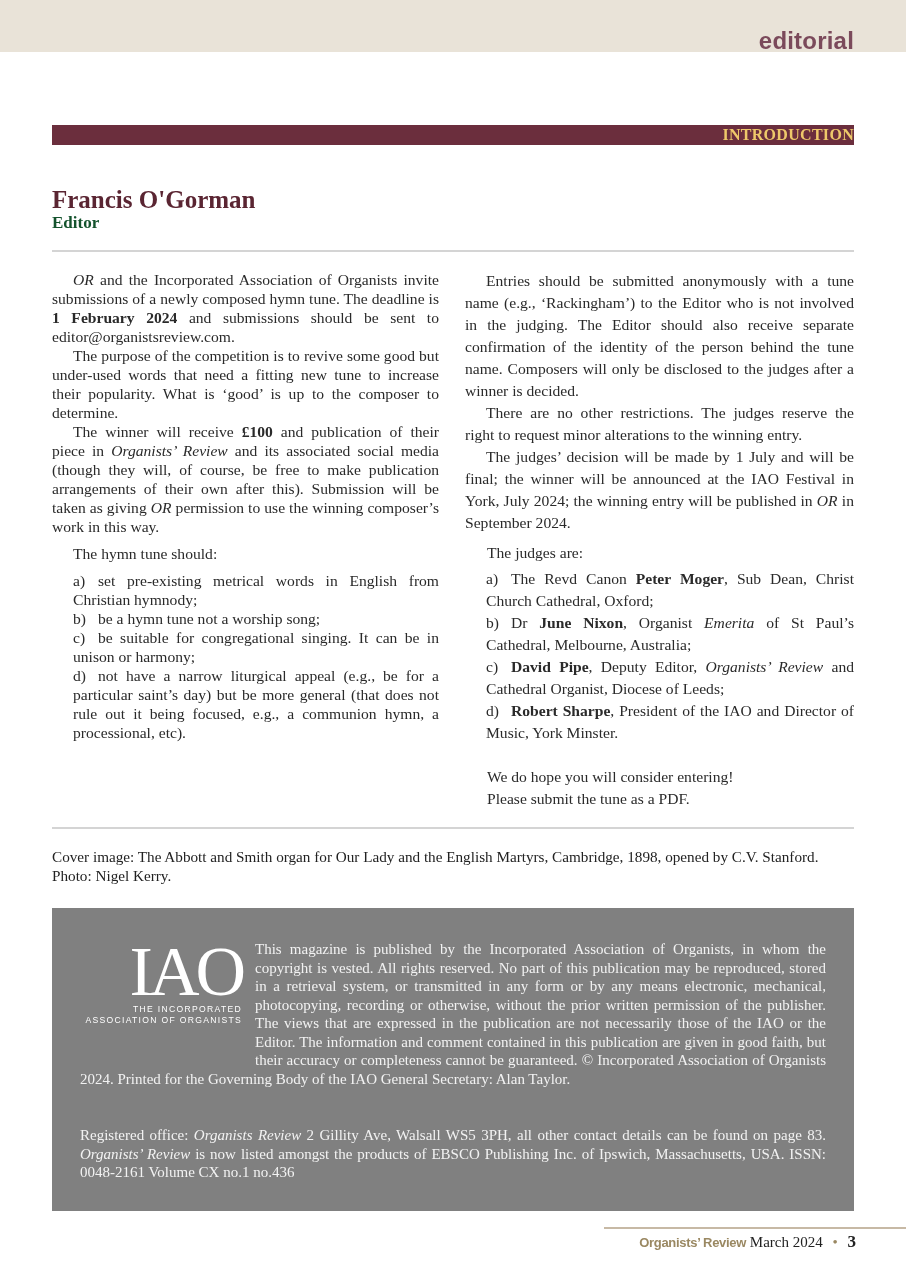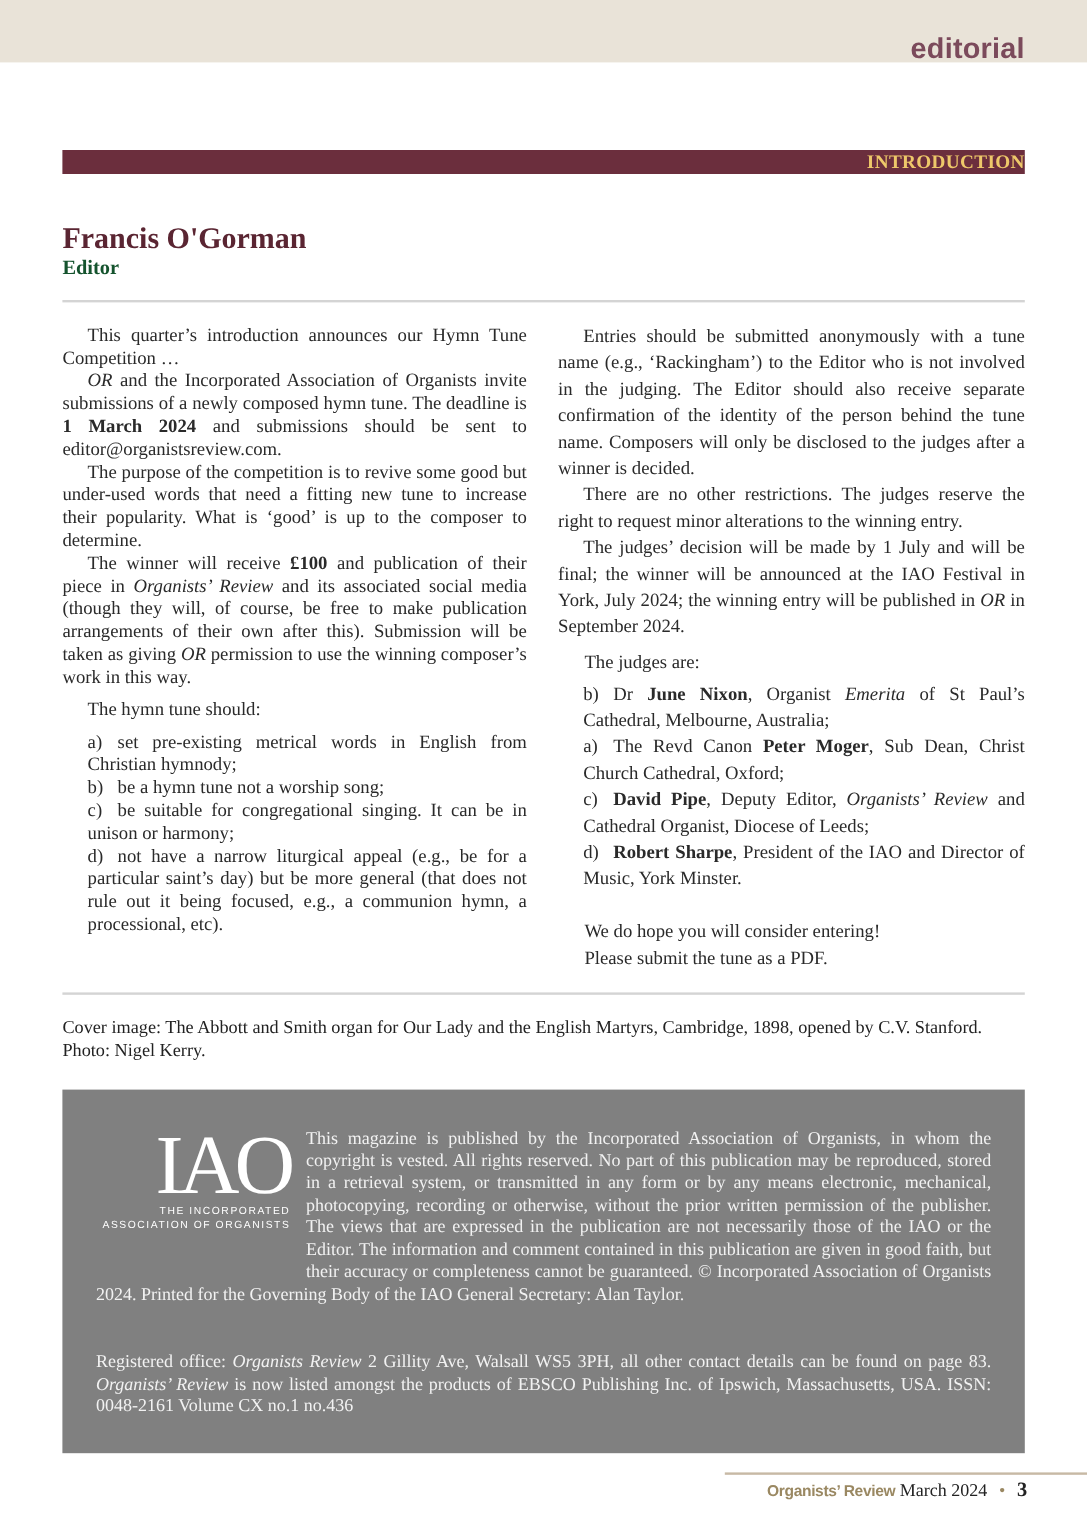--- a/index.html
+++ b/index.html
@@ -54,41 +54,40 @@
 <div class="intro-bar">
   <span>INTRODUCTION</span>
 </div>
 
 <div class="author-name">Francis O'Gorman</div>
 <div class="author-role">Editor</div>
 
 <div class="rule" style="top:250px;"></div>
 
 <div class="col col-left">
-  <p>This quarter’s introduction announces our Hymn Tune Competition …</p>
-  <p><i>OR</i><span> and the Incorporated Association of Organists invite submissions of a newly composed hymn tune. The deadline is </span><b>1 March 2024</b><span> and submissions should be sent to editor@organistsreview.com.</span></p>
+  <p><i>OR</i><span> and the Incorporated Association of Organists invite submissions of a newly composed hymn tune. The deadline is </span><b>1 February 2024</b><span> and submissions should be sent to editor@organistsreview.com.</span></p>
   <p>The purpose of the competition is to revive some good but under-used words that need a fitting new tune to increase their popularity. What is ‘good’ is up to the composer to determine.</p>
   <p><span>The winner will receive </span><b>£100</b><span> and publication of their piece in </span><i>Organists’ Review</i><span> and its associated social media (though they will, of course, be free to make publication arrangements of their own after this). Submission will be taken as giving </span><i>OR</i><span> permission to use the winning composer’s work in this way.</span></p>
   <p class="gap">The hymn tune should:</p>
   <div class="list" style="margin-top:8px;">
     <p><span class="lbl">a)</span><span>set pre-existing metrical words in English from Christian hymnody;</span></p>
     <p><span class="lbl">b)</span><span>be a hymn tune not a worship song;</span></p>
     <p><span class="lbl">c)</span><span>be suitable for congregational singing. It can be in unison or harmony;</span></p>
     <p><span class="lbl">d)</span><span>not have a narrow liturgical appeal (e.g., be for a particular saint’s day) but be more general (that does not rule out it being focused, e.g., a communion hymn, a processional, etc).</span></p>
   </div>
 </div>
 
 <div class="col col-right">
   <p>Entries should be submitted anonymously with a tune name (e.g., ‘Rackingham’) to the Editor who is not involved in the judging. The Editor should also receive separate confirmation of the identity of the person behind the tune name. Composers will only be disclosed to the judges after a winner is decided.</p>
   <p>There are no other restrictions. The judges reserve the right to request minor alterations to the winning entry.</p>
   <p><span>The judges’ decision will be made by 1 July and will be final; the winner will be announced at the IAO Festival in York, July 2024; the winning entry will be published in </span><i>OR</i><span> in September 2024.</span></p>
   <p class="plain gap">The judges are:</p>
   <div class="list" style="margin-top:4px;">
+    <p><span class="lbl">a)</span><span>The Revd Canon </span><b>Peter Moger</b><span>, Sub Dean, Christ Church Cathedral, Oxford;</span></p>
     <p><span class="lbl">b)</span><span>Dr </span><b>June Nixon</b><span>, Organist </span><i>Emerita</i><span> of St Paul’s Cathedral, Melbourne, Australia;</span></p>
-    <p><span class="lbl">a)</span><span>The Revd Canon </span><b>Peter Moger</b><span>, Sub Dean, Christ Church Cathedral, Oxford;</span></p>
     <p><span class="lbl">c)</span><b>David Pipe</b><span>, Deputy Editor, </span><i>Organists’ Review</i><span> and Cathedral Organist, Diocese of Leeds;</span></p>
     <p><span class="lbl">d)</span><b>Robert Sharpe</b><span>, President of the IAO and Director of Music, York Minster.</span></p>
   </div>
   <p class="plain" style="margin-top:22px;">We do hope you will consider entering!</p>
   <p class="plain">Please submit the tune as a PDF.</p>
 </div>
 
 <div class="rule" style="top:827px;"></div>
 
 <div class="caption">Cover image: The Abbott and Smith organ for Our Lady and the English Martyrs, Cambridge, 1898, opened by C.V. Stanford. Photo: Nigel Kerry.</div>

